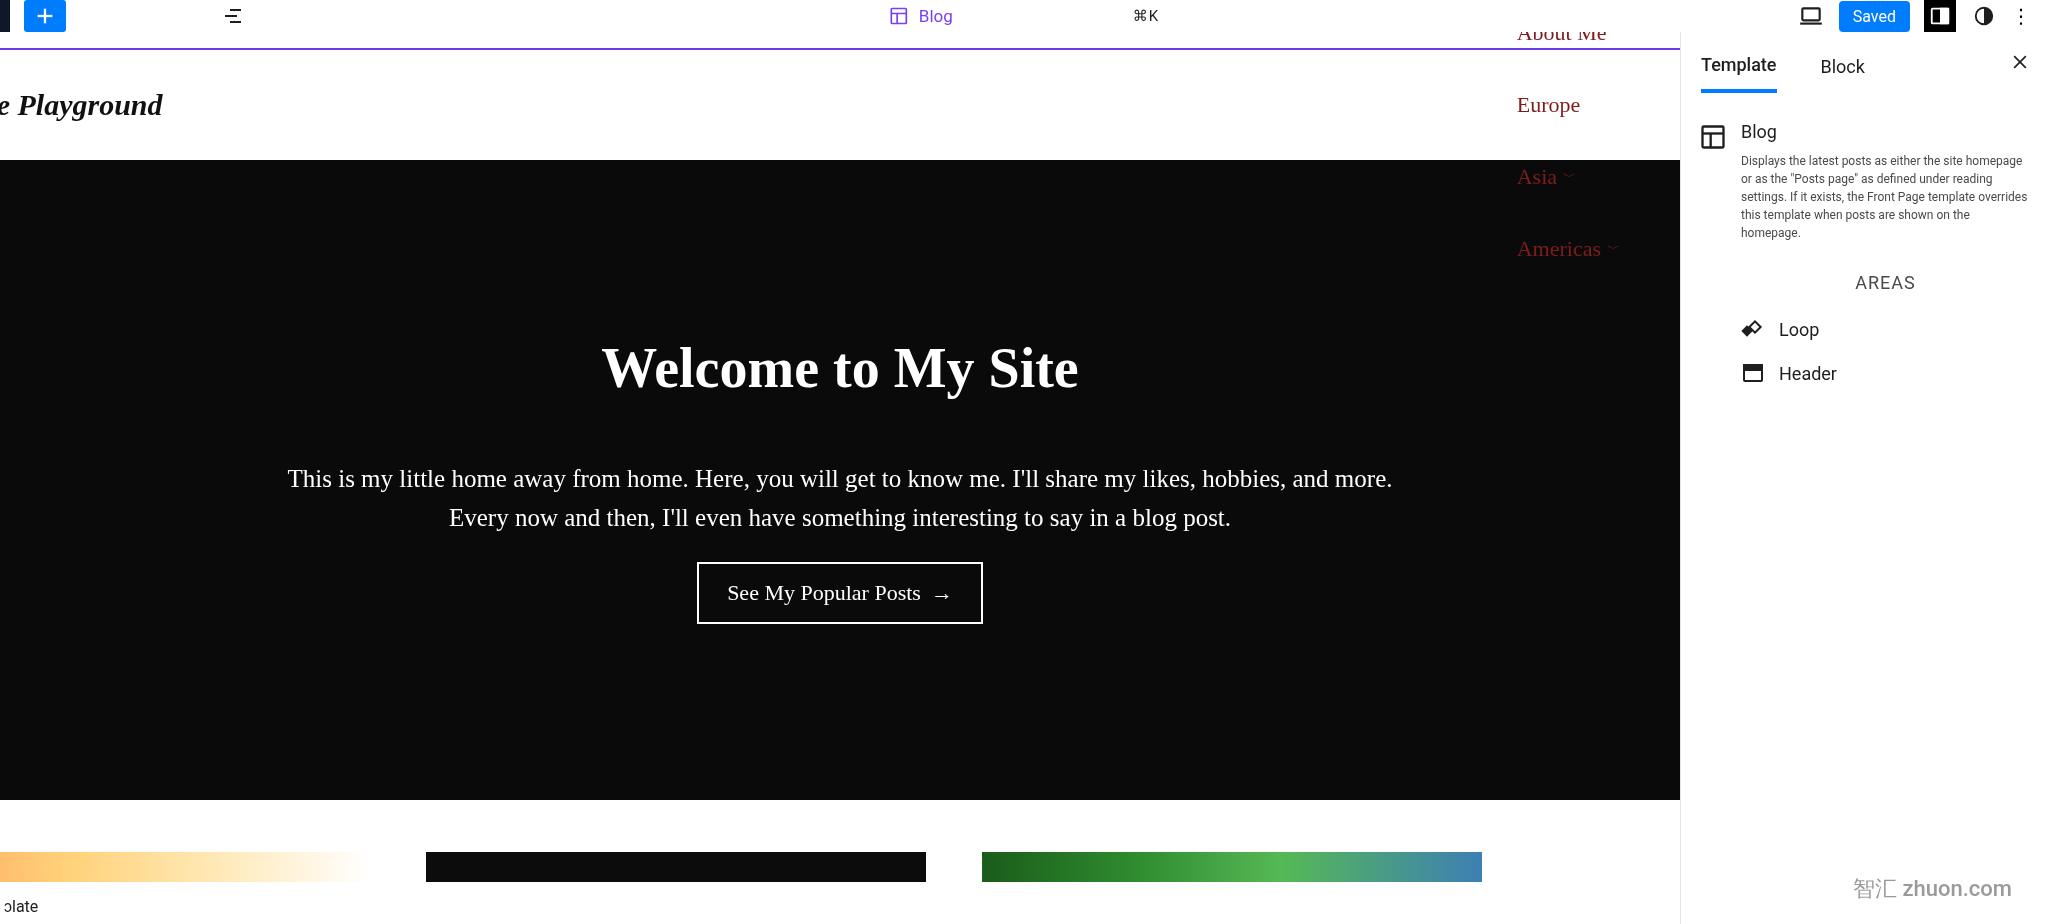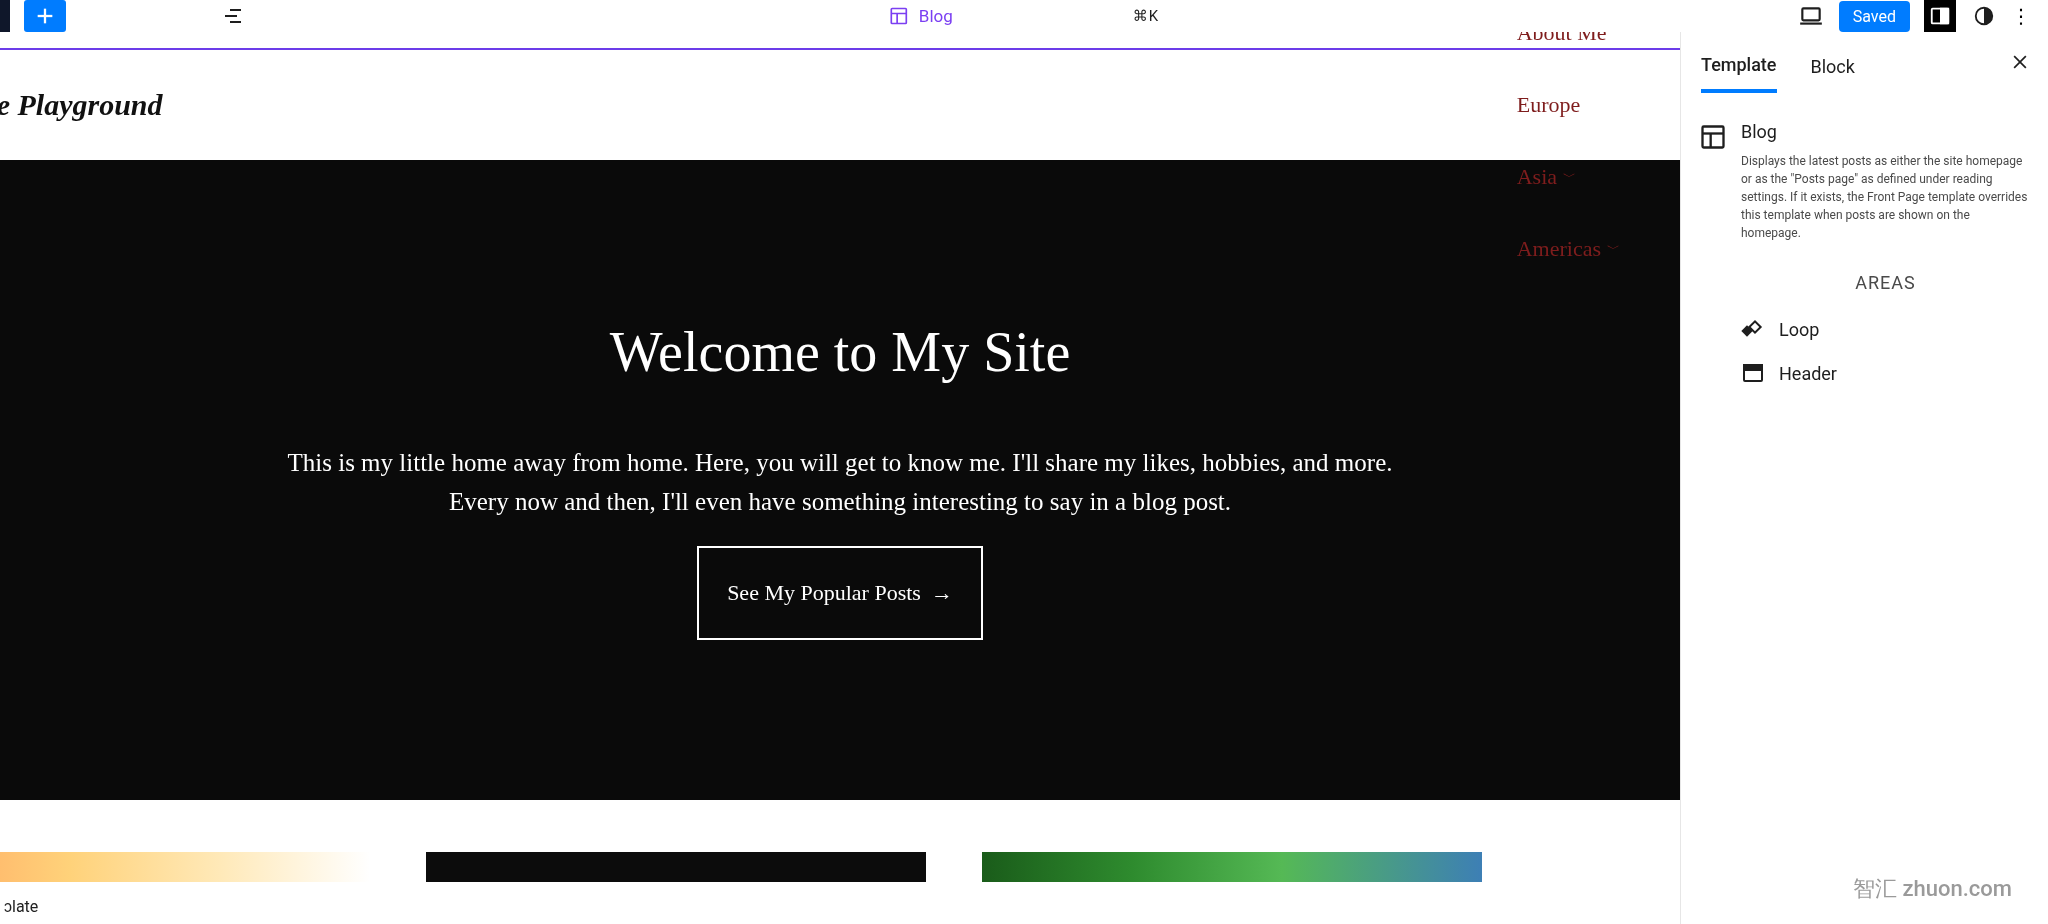--- a/index.html
+++ b/index.html
@@ -24,34 +24,34 @@
 .canvas { flex: 1; position: relative; overflow: hidden; }
 .canvas-frame { position: absolute; top: 16px; left: 0; right: 0; bottom: 0; border-top: 2px solid #6c3ce9; }
 
 .site-header { height: 110px; background: #fff; display: flex; align-items: center; justify-content: space-between; padding: 0 60px 0 0; }
 .site-title { font-family: Georgia, "Times New Roman", serif; font-style: italic; font-weight: 700; font-size: 30px; color: #111; margin-left: -20px; }
 .site-nav { display: flex; gap: 46px; font-family: Georgia, serif; font-size: 22px; color: #7f1d1d; flex-direction: column; }
 .nav-item { display: flex; align-items: center; gap: 6px; cursor: pointer; }
 .chev { font-size: 13px; }
 
 .hero { height: 640px; background: #0a0a0a; display: flex; flex-direction: column; align-items: center; justify-content: center; color: #fff; text-align: center; padding: 0 60px; }
-.hero h1 { font-family: Georgia, "Times New Roman", serif; font-weight: 400; font-size: 56px; margin-bottom: 60px; }
+.hero h1 { font-family: Georgia, "Times New Roman", serif; font-weight: 700; font-size: 56px; margin-bottom: 60px; }
 .hero p { font-family: Georgia, serif; font-size: 25px; line-height: 1.55; max-width: 1160px; margin-bottom: 24px; }
-.hero-btn { border: 2px solid #fff; padding: 32px 28px; font-family: Georgia, serif; font-size: 22px; display: flex; align-items: center; gap: 10px; cursor: pointer; }
+.hero-btn { border: 2px solid #fff; padding: 16px 28px; font-family: Georgia, serif; font-size: 22px; display: flex; align-items: center; gap: 10px; cursor: pointer; }
 
 .post-row { display: flex; gap: 56px; padding: 52px 0 0 0; }
 .post-thumb { height: 30px; flex: 0 0 500px; }
 .post-thumb.t1 { background: linear-gradient(90deg, #ff9a5a 0%, #ffd27a 40%, #ffe9b8 70%, #fff 100%); margin-left: -130px; }
 .post-thumb.t2 { background: #0c0c0c; }
 .post-thumb.t3 { background: linear-gradient(90deg, #1a5c1a 0%, #2e8b2e 30%, #55b955 60%, #3d7fb5 100%); }
 
 .bottom-label { position: absolute; left: 0; bottom: 6px; font-size: 16px; color: #222; background: #fff; padding: 2px 4px; text-align: center; }
 
 .inspector { width: 368px; background: #fff; border-left: 1px solid #e6e6e6; padding-top: 14px; }
-.insp-tabs { display: flex; align-items: center; gap: 34px; padding: 8px 20px 0 20px; position: relative; }
+.insp-tabs { display: flex; align-items: center; gap: 44px; padding: 8px 20px 0 20px; position: relative; }
 .insp-tab { font-size: 18px; color: #1e1e1e; padding-bottom: 14px; cursor: pointer; }
 .insp-tab.active { font-weight: 500; border-bottom: 4px solid #007cff; }
 .insp-close { position: absolute; right: 18px; top: 6px; font-size: 22px; cursor: pointer; }
 .insp-body { padding: 28px 18px 0 18px; }
 .insp-header { display: flex; gap: 14px; align-items: flex-start; }
 .insp-icon { width: 28px; height: 28px; flex-shrink: 0; margin-top: 2px; }
 .insp-title { font-size: 18px; color: #1e1e1e; margin-bottom: 10px; }
 .insp-desc { font-size: 12px; line-height: 1.5; color: #4a4a4a; margin-left: 42px; }
 .areas-label { font-size: 18px; letter-spacing: 1px; color: #4a4a4a; margin: 30px 0 14px 42px; text-align: center; }
 .area-item { display: flex; align-items: center; gap: 14px; padding: 10px 0 10px 42px; font-size: 18px; color: #1e1e1e; cursor: pointer; }

